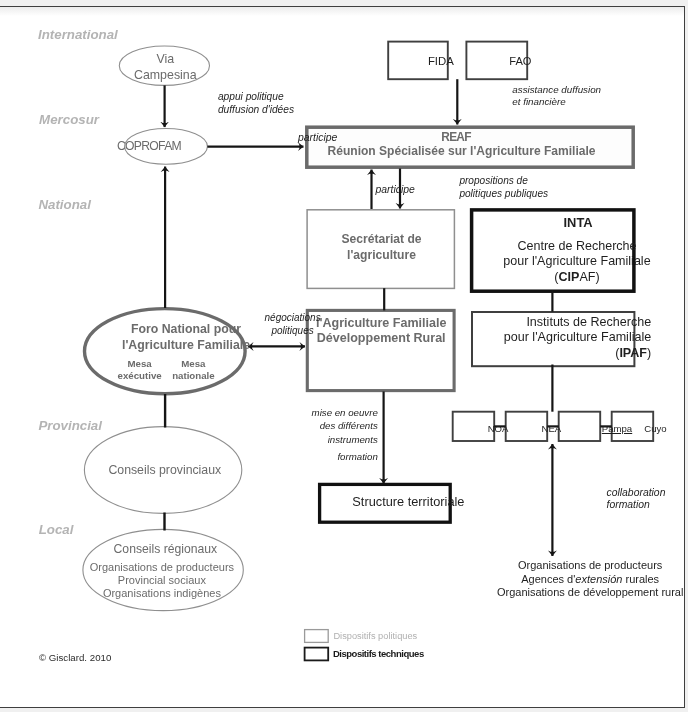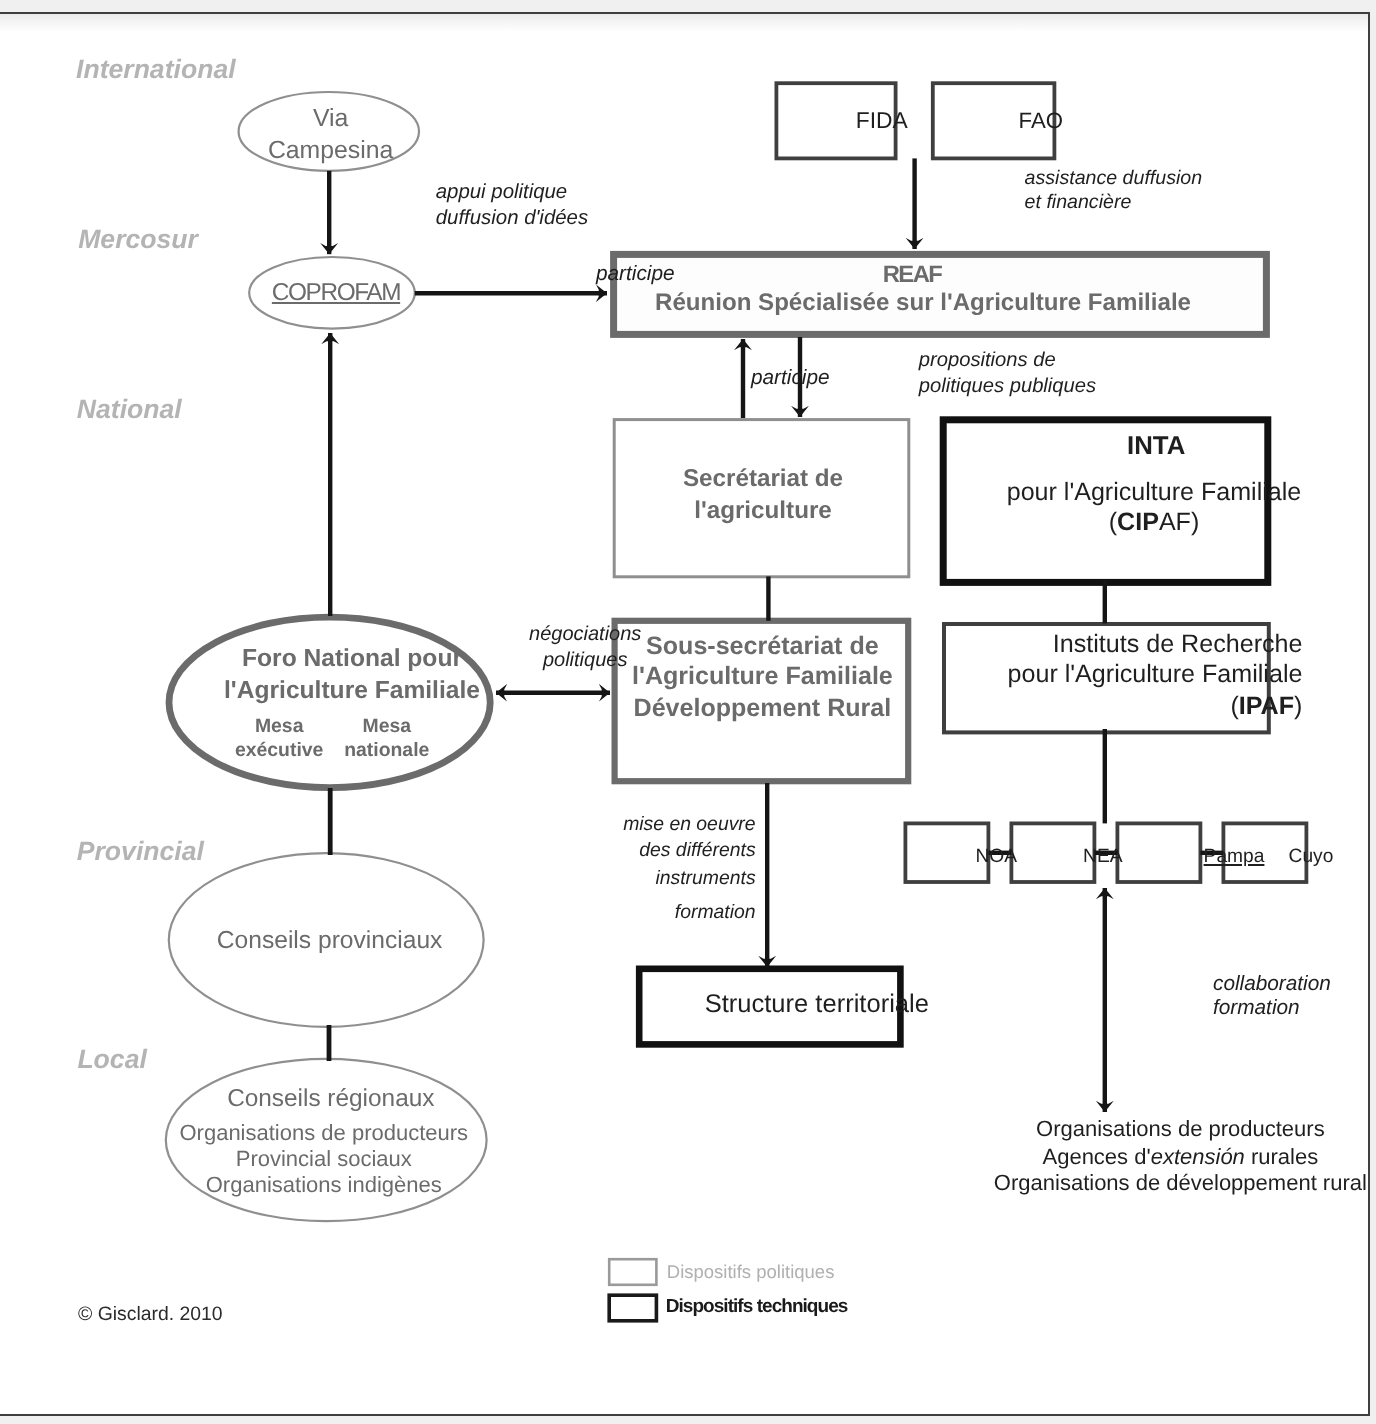--- a/index.html
+++ b/index.html
@@ -78,52 +78,52 @@
   <div class="tx lvl" style="left:38px;top:25.99px;font-size:13.3px;line-height:17px;">International</div>
   <div class="tx lvl" style="left:39.1px;top:111.09px;font-size:13.3px;line-height:17px;">Mercosur</div>
   <div class="tx lvl" style="left:38.4px;top:195.89px;font-size:13.3px;line-height:17px;">National</div>
   <div class="tx lvl" style="left:38.4px;top:416.89px;font-size:13.3px;line-height:17px;">Provincial</div>
   <div class="tx lvl" style="left:38.7px;top:520.99px;font-size:13.3px;line-height:17px;">Local</div>
 
   <div class="tx ctr grey" style="left:165.3px;top:50.6px;font-size:12.4px;line-height:16px;">
     <div>Via</div>
     <div>Campesina</div>
   </div>
-  <div class="tx ctr grey" style="left:168px;top:137.97px;font-size:12.2px;line-height:16px;letter-spacing:-0.7px;text-decoration:underline;">COPROFAM</div>
+  <div class="tx ctr grey" style="left:149px;top:137.97px;font-size:12.2px;line-height:16px;letter-spacing:-0.7px;">COPROFAM</div>
 
   <div class="tx ctr blk" style="left:416.9px;top:54.3px;font-size:11.4px;line-height:14.5px;">FIDA</div>
   <div class="tx ctr blk" style="left:496.4px;top:54.2px;font-size:11.1px;line-height:14.5px;">FAO</div>
 
   <div class="tx ctr grey b" style="left:456px;top:129.5px;font-size:11.9px;line-height:14.5px;letter-spacing:-0.75px;">REAF</div>
   <div class="tx ctr grey b" style="left:461.5px;top:144.17px;font-size:12.05px;line-height:14.5px;">Réunion Spécialisée sur l'Agriculture Familiale</div>
 
   <div class="tx ctr grey b" style="left:381.5px;top:232.2px;font-size:12.12px;line-height:15.6px;">
     <div>Secrétariat de</div>
     <div>l'agriculture</div>
   </div>
 
   <div class="tx ctr blk b" style="left:554.1px;top:215.13px;font-size:12.9px;line-height:16px;">INTA</div>
   <div class="tx ctr blk" style="left:553px;top:238.5px;font-size:12.54px;line-height:15.9px;">
+    <div>Centre de Recherche</div>
     <div>pour l'Agriculture Familiale</div>
     <div><span>(</span><span class="b">CIP</span><span>AF)</span></div>
   </div>
 
   <div class="tx ctr grey b" style="left:381.2px;top:315.73px;font-size:12.54px;line-height:15.45px;">
-    <div>Sous-secrétariat de</div>
     <div>l'Agriculture Familiale</div>
     <div>Développement Rural</div>
   </div>
 
   <div class="tx ctr blk" style="left:553.5px;top:314.7px;font-size:12.56px;line-height:15.8px;text-align:right;">
     <div>Instituts de Recherche</div>
     <div>pour l'Agriculture Familiale</div>
     <div><span>(</span><span class="b">IPAF</span><span>)</span></div>
   </div>
 
-  <div class="tx ctr grey b" style="left:176px;top:320.59px;font-size:12.3px;line-height:16.3px;">
+  <div class="tx ctr grey b" style="left:186px;top:320.59px;font-size:12.3px;line-height:16.3px;">
     <div>Foro National pour</div>
     <div>l'Agriculture Familiale</div>
   </div>
   <div class="tx ctr grey b" style="left:139.6px;top:358.39px;font-size:9.7px;line-height:11.5px;">
     <div>Mesa</div>
     <div>exécutive</div>
   </div>
   <div class="tx ctr grey b" style="left:193.4px;top:358.39px;font-size:9.7px;line-height:11.5px;">
     <div>Mesa</div>
     <div>nationale</div>

